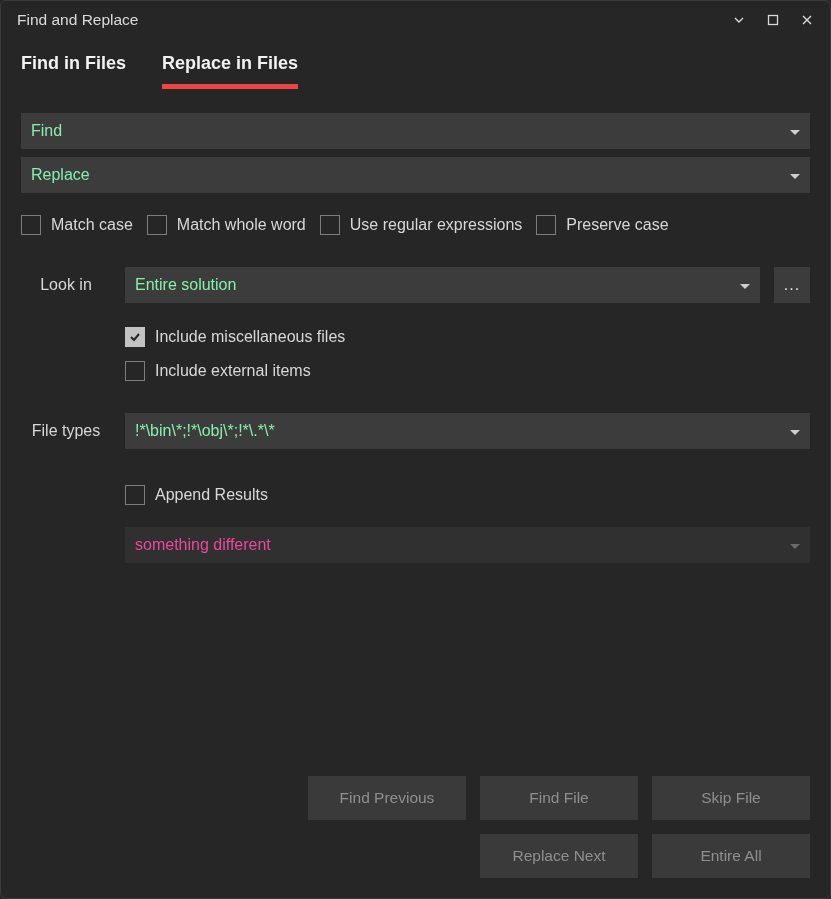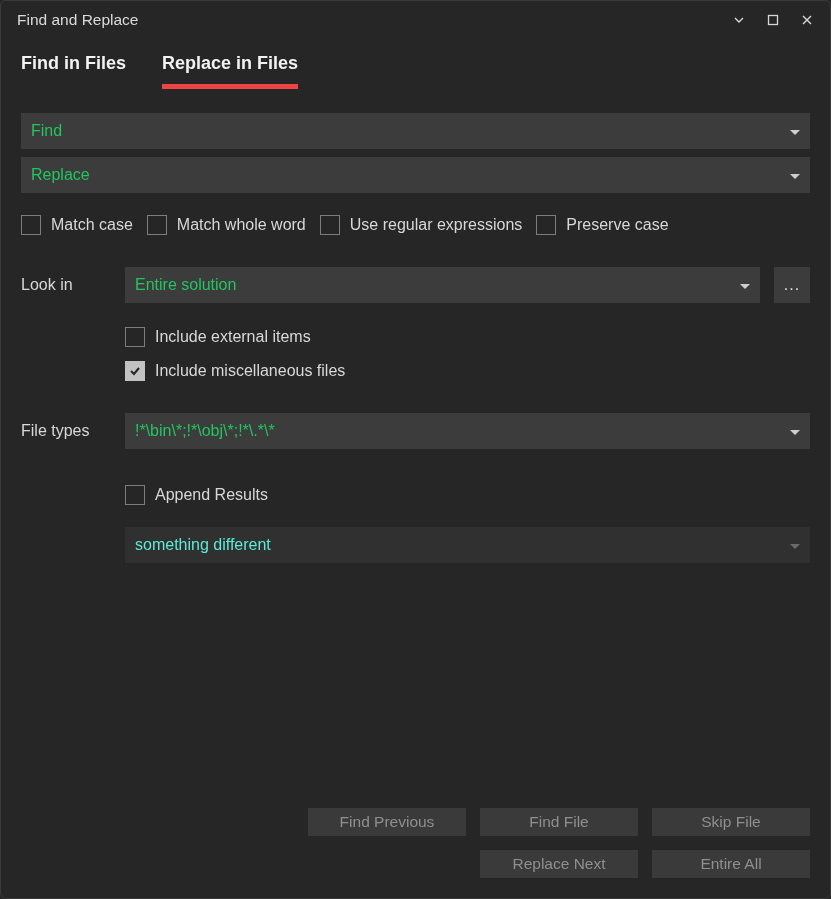--- a/index.html
+++ b/index.html
@@ -53,31 +53,31 @@
       padding: 24px 20px 0 20px;
     }
     .combo {
       position: relative;
       width: 100%;
       height: 36px;
       background: #3c3c3c;
       display: flex;
       align-items: center;
       padding: 0 10px;
-      color: #22c55e;
+      color: #86efac;
       font-size: 16px;
       cursor: text;
     }
     .combo .caret {
       position: absolute;
       right: 10px;
       top: 50%;
       transform: translateY(-50%);
     }
-    .combo.disabled { color:#5eead4; background:#303030; cursor:default;}
+    .combo.disabled { color:#ec4899; background:#303030; cursor:default;}
     .caret svg { fill:#cfcfcf; }
     .gap-sm { height: 8px; }
     .checks {
       margin-top: 22px;
       display:flex;
       flex-direction:row;
       gap:14px;
     }
     .check-row {
       display:flex;
@@ -95,20 +95,21 @@
       background:transparent;
       flex-shrink:0;
     }
     .checkbox.checked { background:#c2c2c2; border-color:#c2c2c2;}
     .checkbox.checked svg { stroke:#262626; }
     .row {
       display:flex;
       align-items:center;
       gap:14px;
       margin-top:32px;
+      text-align:center;
     }
     .row .label {
       flex: 0 0 90px;
       font-size:16px;
     }
     .row .combo { flex:1; }
     .browse-btn {
       width:36px;
       height:36px;
       background:#3c3c3c;
@@ -133,21 +134,21 @@
       bottom:20px;
       right:20px;
       display:flex;
       flex-direction:column;
       gap:14px;
       align-items:flex-end;
     }
     .btn-row { display:flex; gap:14px; }
     .action-btn {
       width:158px;
-      height:28px;
+      height:44px;
       background:#3a3a3a;
       display:flex;
       align-items:center;
       justify-content:center;
       color:#8f8f8f;
       font-size:15.5px;
       cursor:pointer;
     }
     .combo.mid { flex:1; }
   </style>
@@ -227,30 +228,30 @@
         <svg width="10" height="6" viewBox="0 0 10 6">
             <path d="M0 0 L5 5 L10 0 Z"></path>
           </svg>
       </span>
     </div>
     <div class="browse-btn">...</div>
   </div>
 
   <div class="sub-checks">
     <div class="check-row">
-      <span class="checkbox"></span>
-      <span>Include external items</span>
-    </div>
-    <div class="check-row">
       <span class="checkbox checked">
         <svg width="14" height="14" viewBox="0 0 14 14" fill="none">
             <path d="M3 7 L6 10 L11 4" stroke-width="2"></path>
           </svg>
       </span>
       <span>Include miscellaneous files</span>
+    </div>
+    <div class="check-row">
+      <span class="checkbox"></span>
+      <span>Include external items</span>
     </div>
   </div>
 
   <div class="row">
     <div class="label">File types</div>
     <div class="combo mid">
       <span>!*\bin\*;!*\obj\*;!*\.*\*</span>
       <span class="caret">
         <svg width="10" height="6" viewBox="0 0 10 6">
             <path d="M0 0 L5 5 L10 0 Z"></path>

